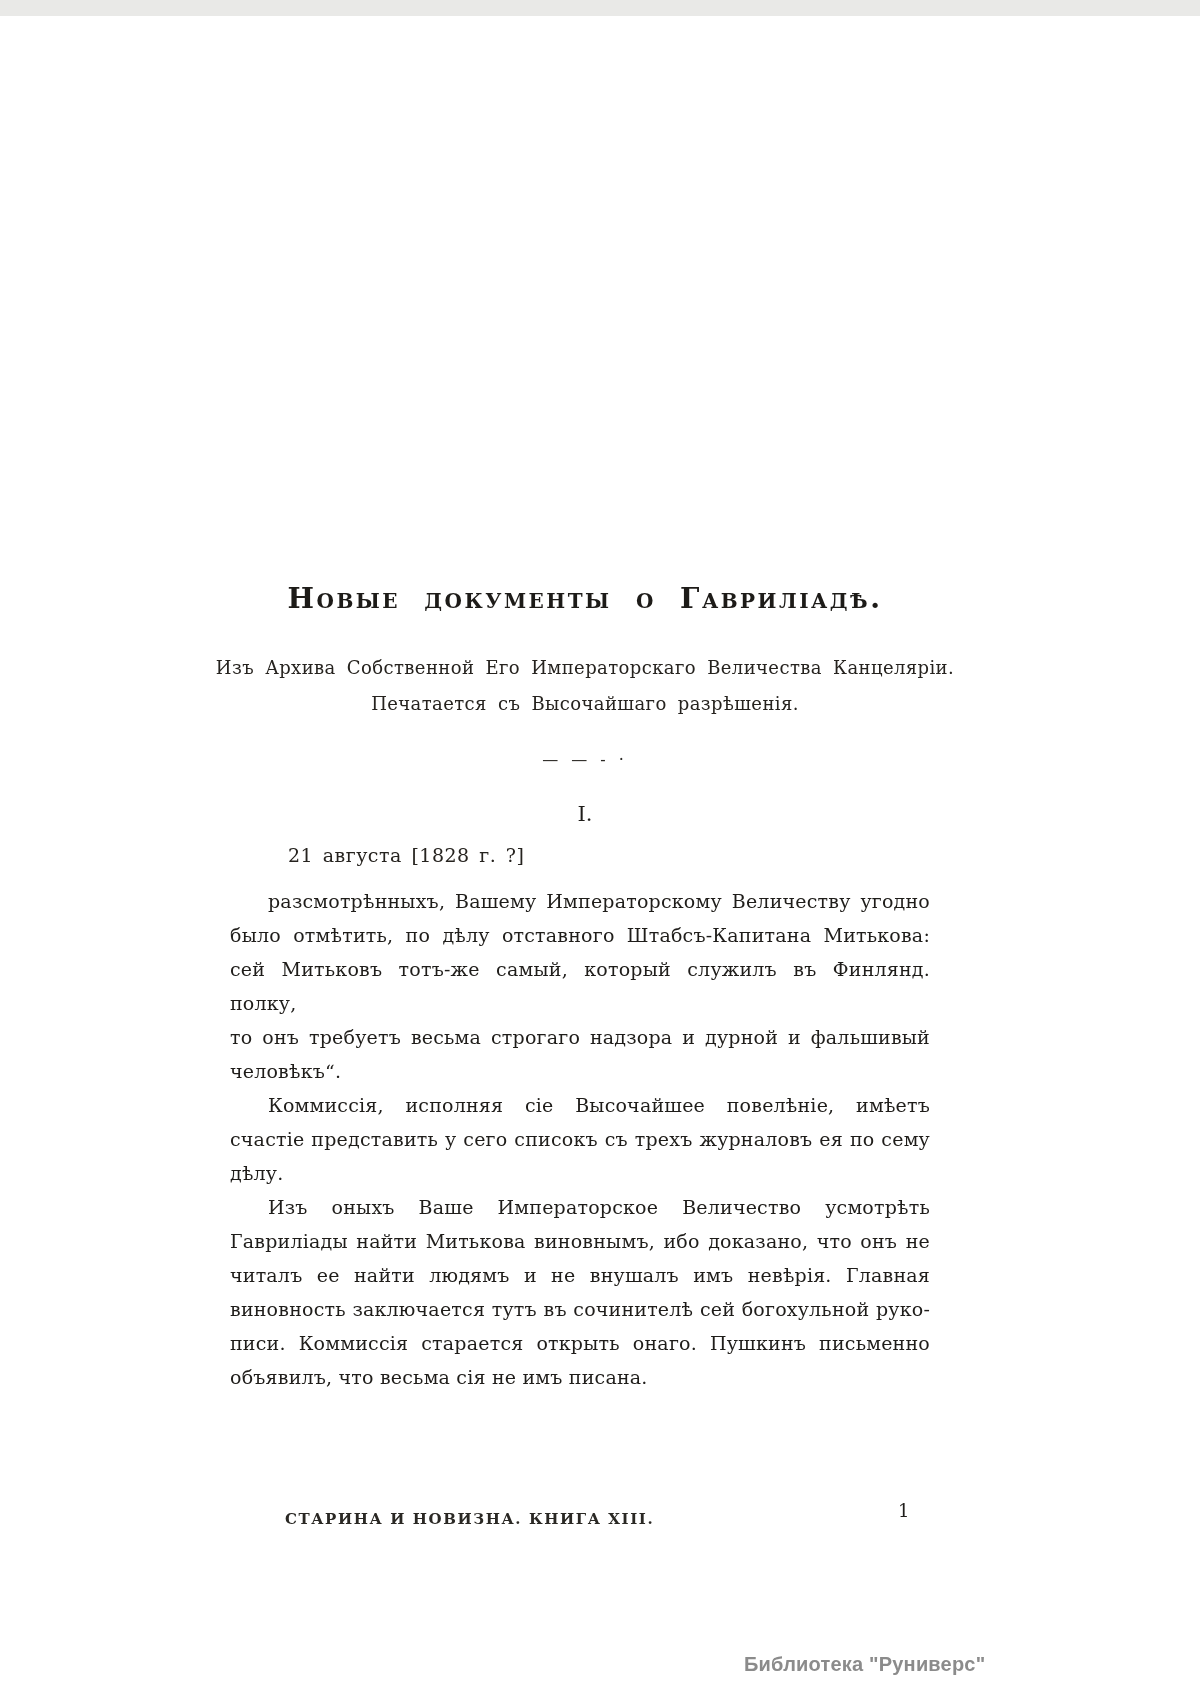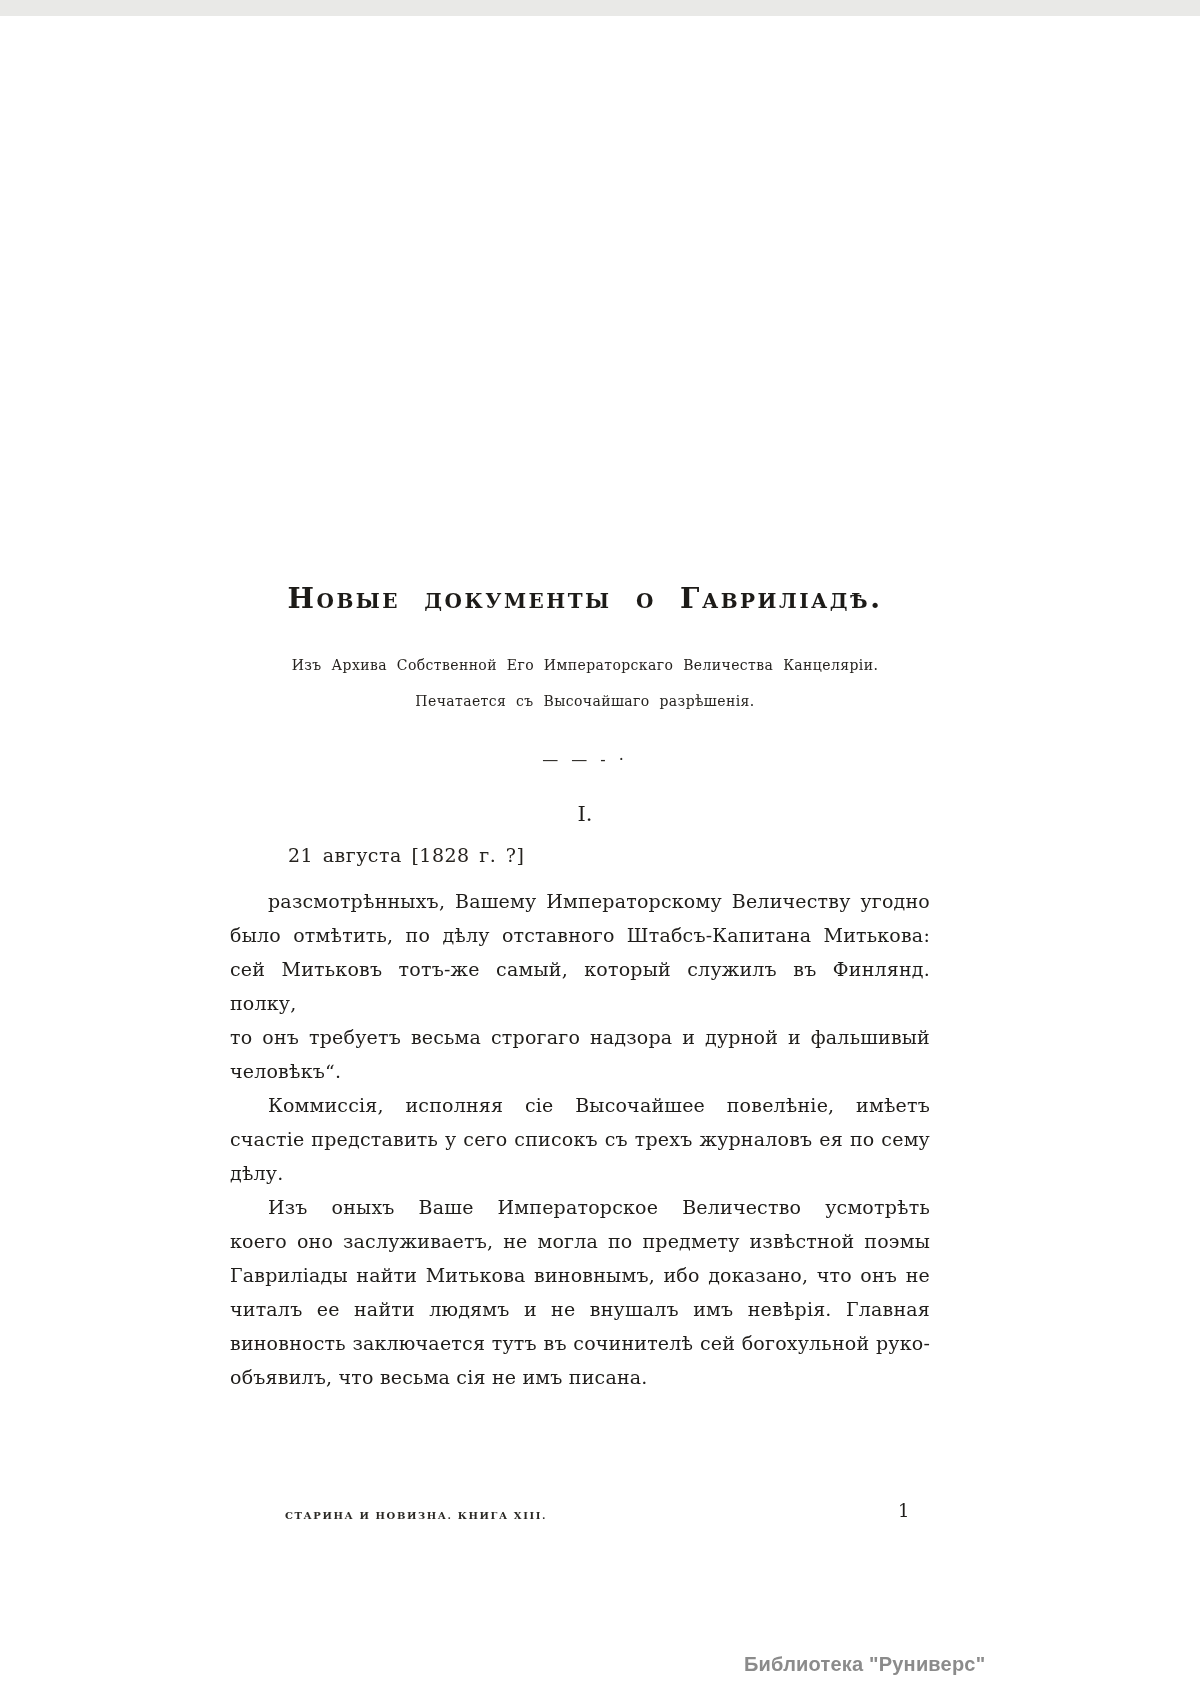--- a/index.html
+++ b/index.html
@@ -25,21 +25,21 @@
     font-weight:bold;
     font-variant-caps:small-caps;
     letter-spacing:2.5px;
     word-spacing:12px;
     color:#1d1b18;
   }
   .subtitle{
     position:absolute;
     left:200px; width:770px;
     text-align:center;
-    font-size:14px;
+    font-size:18px;
     letter-spacing:0.4px;
     word-spacing:5px;
     color:#26231f;
   }
   .s1{ top:641px; }
   .s2{ top:677px;text-align:center; }
   .divider{
     position:absolute;
     top:734px; left:230px; width:710px;
     text-align:center;
@@ -73,21 +73,21 @@
     text-align:justify;
     text-align-last:justify;
     white-space:normal;
     color:#1f1d1a;
   }
   .para .line:first-child{ text-indent:38px; }
   .para .line:last-child{ text-align-last:left; }
   .footer-imprint{
     position:absolute;
     top:1494px; left:285px;
-    font-size:10px;
+    font-size:15px;
     font-weight:bold;
     letter-spacing:1.6px;
     color:#2a2824;
   }
   .page-number{
     position:absolute;
     top:1484px; left:898px;
     font-size:18px;
     color:#1f1d1a;
   }
@@ -126,24 +126,24 @@
         <div class="line">то онъ требуетъ весьма строгаго надзора и дурной и фальшивый</div>
         <div class="line">человѣкъ“.</div>
       </div>
     <div class="para">
         <div class="line">Коммиссія, исполняя сіе Высочайшее повелѣніе, имѣетъ</div>
         <div class="line">счастіе представить у сего списокъ съ трехъ журналовъ ея по сему</div>
         <div class="line">дѣлу.</div>
       </div>
     <div class="para">
         <div class="line">Изъ оныхъ Ваше Императорское Величество усмотрѣть</div>
-        <div class="line">коего оно заслуживаетъ, не могла по предмету извѣстной поэмы</div>
         <div class="line">Гавриліады найти Митькова виновнымъ, ибо доказано, что онъ не</div>
         <div class="line">читалъ ее найти людямъ и не внушалъ имъ невѣрія. Главная</div>
         <div class="line">виновность заключается тутъ въ сочинителѣ сей богохульной руко-</div>
+        <div class="line">писи. Коммиссія старается открыть онаго. Пушкинъ письменно</div>
         <div class="line">объявилъ, что весьма сія не имъ писана.</div>
       </div>
   </div>
 
   <div class="footer-imprint">СТАРИНА И НОВИЗНА. КНИГА XIII.</div>
 
   <div class="page-number">1</div>
 
   <div class="watermark">Библиотека "Руниверс"</div>
 

